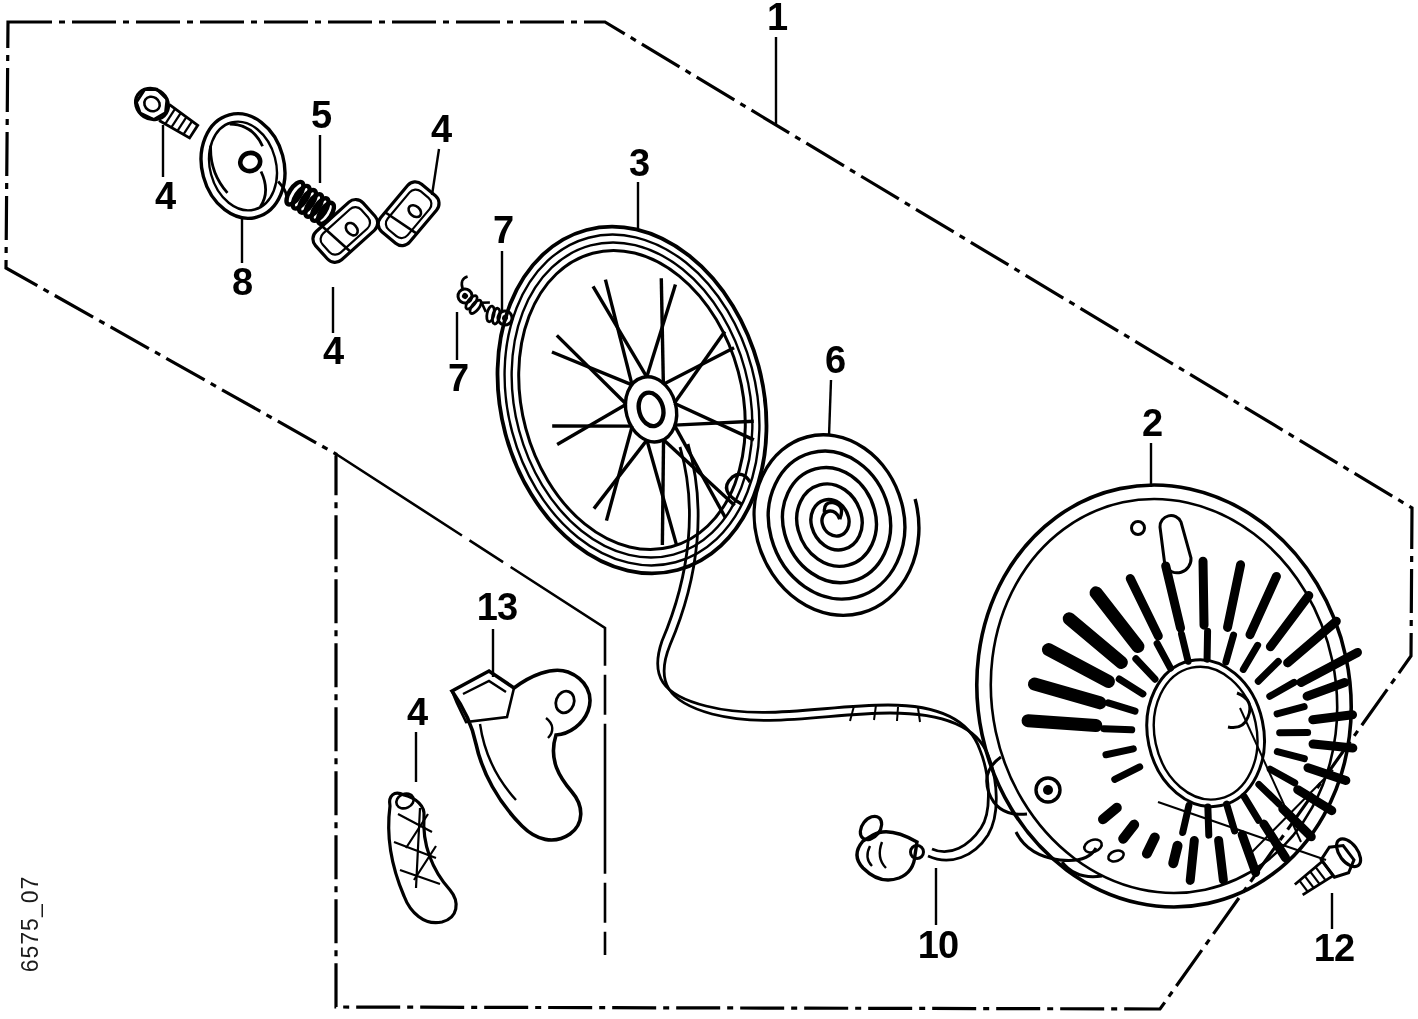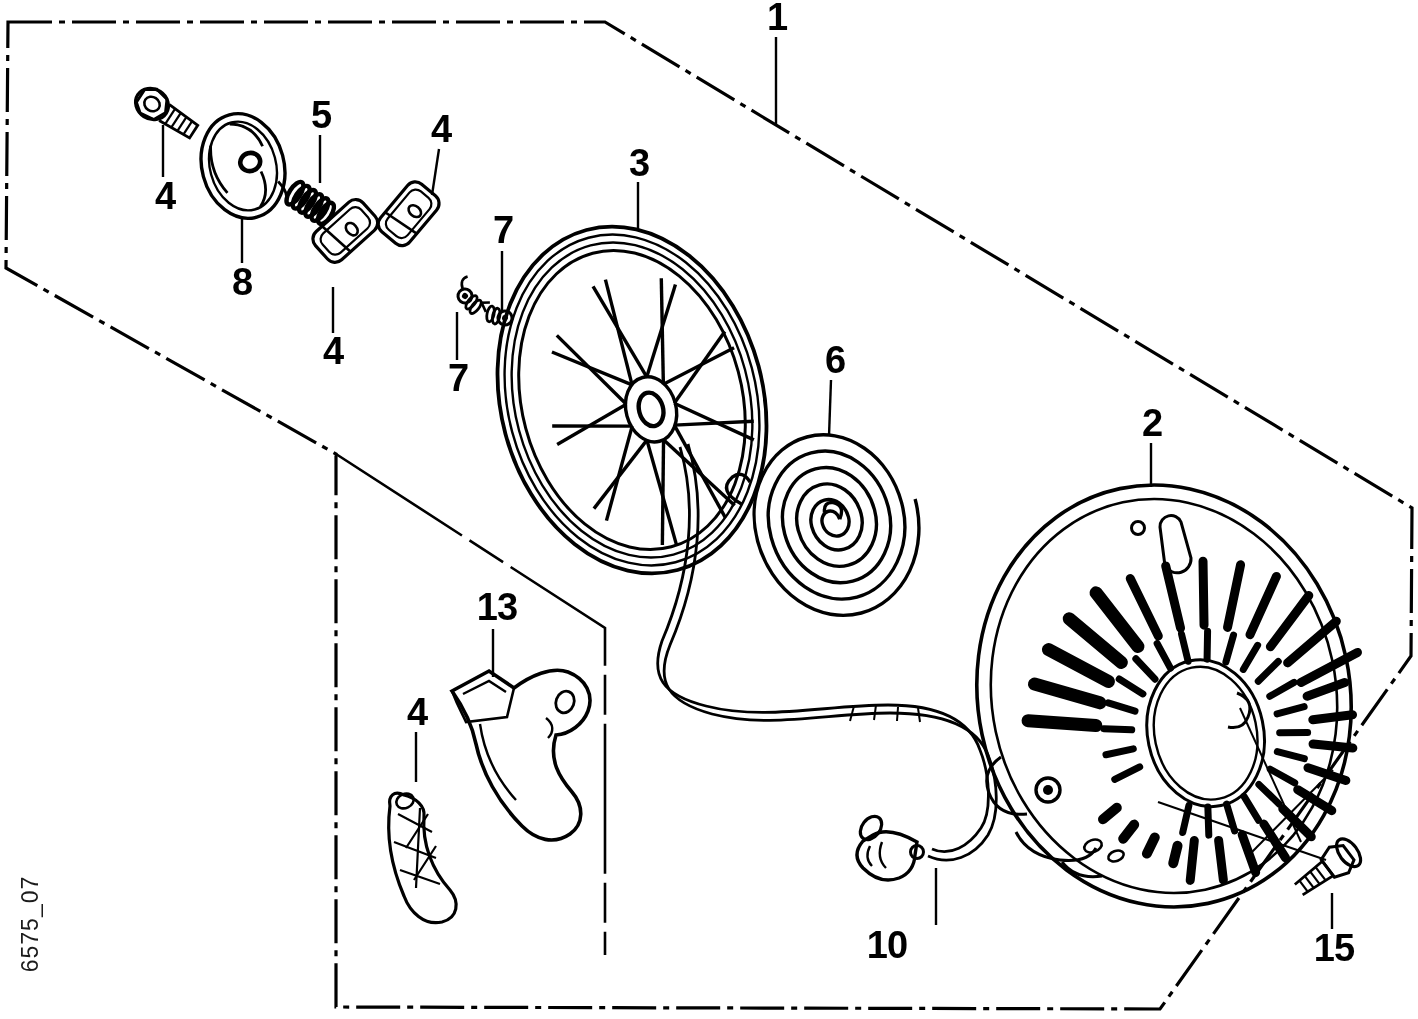--- a/index.html
+++ b/index.html
@@ -279,21 +279,21 @@
 <div class="lbl" style="left:777px;top:17px">1</div>
 <div class="lbl" style="left:1152px;top:423px">2</div>
 <div class="lbl" style="left:639px;top:163px">3</div>
 <div class="lbl" style="left:441px;top:129px">4</div>
 <div class="lbl" style="left:333px;top:351px">4</div>
 <div class="lbl" style="left:321px;top:115px">5</div>
 <div class="lbl" style="left:835px;top:360px">6</div>
 <div class="lbl" style="left:458px;top:378px">7</div>
 <div class="lbl" style="left:503px;top:230px">7</div>
 <div class="lbl" style="left:242px;top:282px">8</div>
-<div class="lbl" style="left:887px;top:945px">10</div>
+<div class="lbl" style="left:938px;top:945px">10</div>
 <div class="lbl" style="left:165px;top:196px">4</div>
-<div class="lbl" style="left:1334px;top:948px">15</div>
+<div class="lbl" style="left:1334px;top:948px">12</div>
 <div class="lbl" style="left:497px;top:607px">13</div>
 <div class="lbl" style="left:417px;top:712px">4</div>
 
 <div class="watermark">6575_07</div>
 
 </div>
 
 </body></html>

